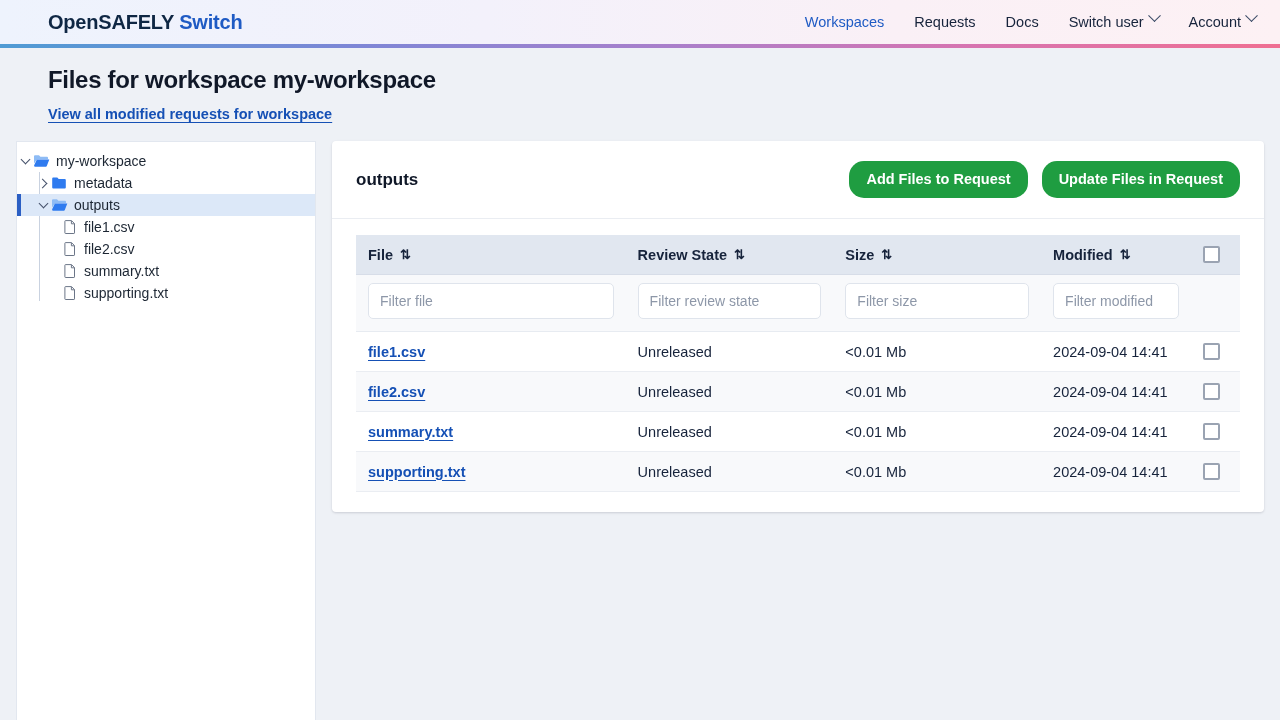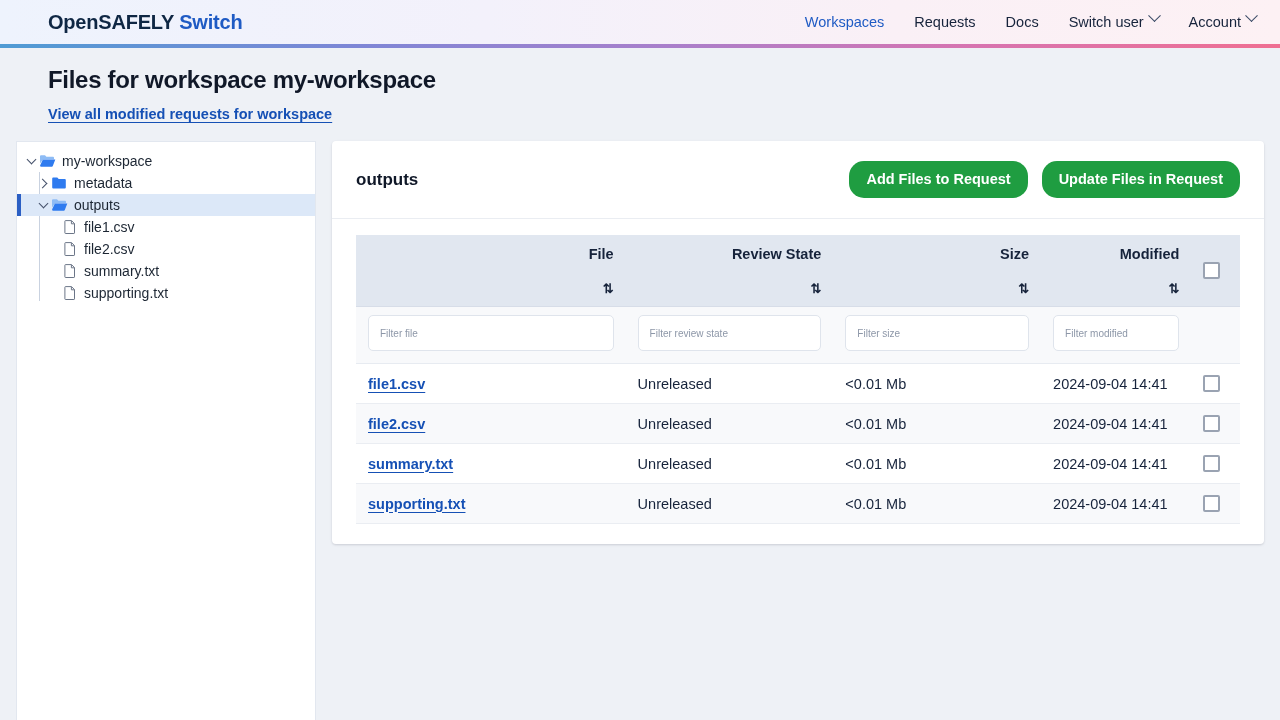--- a/index.html
+++ b/index.html
@@ -95,21 +95,20 @@
     padding: 8px 0 0 0;
     overflow: hidden;
     flex: none;
   }
   .tree { list-style: none; margin: 0; padding: 0; font-size: 14px; color: #1c2633; }
   .tree-node { position: relative; }
   .tree-row {
     display: flex;
     align-items: center;
     height: 22px;
-    padding-left: 6px;
     cursor: pointer;
     position: relative;
     white-space: nowrap;
   }
   .tree-row.selected { background: #dce8f8; }
   .tree-row.selected::before {
     content: "";
     position: absolute;
     left: 0; top: 0; bottom: 0;
     width: 4px;
@@ -188,21 +187,21 @@
   table.files th, table.files td { text-align: left; }
   thead.thead-main th {
     background: #e1e7f0;
     font-size: 14.5px;
     font-weight: 700;
     color: #16233b;
     padding: 11px 12px;
     border-bottom: 1px solid #d7dde8;
     white-space: nowrap;
   }
-  thead.thead-main th .hcell { display: flex; align-items: flex-end; gap: 20px; flex-direction: column; }
+  thead.thead-main th .hcell { display: flex; align-items: center; gap: 7px; }
   .sort-icon {
     font-size: 13px;
     color: #16233b;
     cursor: pointer;
     line-height: 1;
     display: inline-block;
   }
   .col-file { width: 30.5%; }
   .col-state { width: 23.5%; }
   .col-size { width: 23.5%; }
@@ -215,21 +214,21 @@
     border-bottom: 1px solid #e7ebf1;
   }
   .filter-input {
     width: 100%;
     height: 36px;
     border: 1px solid #dfe4ec;
     border-radius: 5px;
     background: #ffffff;
     padding: 0 11px;
     font-family: "Liberation Sans", sans-serif;
-    font-size: 10px;
+    font-size: 14px;
     color: #16233b;
     outline: none;
   }
   .filter-input::placeholder { color: #8d97a8; }
 
   tbody.tbody-main td {
     padding: 11px 12px;
     font-size: 14.5px;
     color: #16233b;
     border-bottom: 1px solid #eaedf2;

